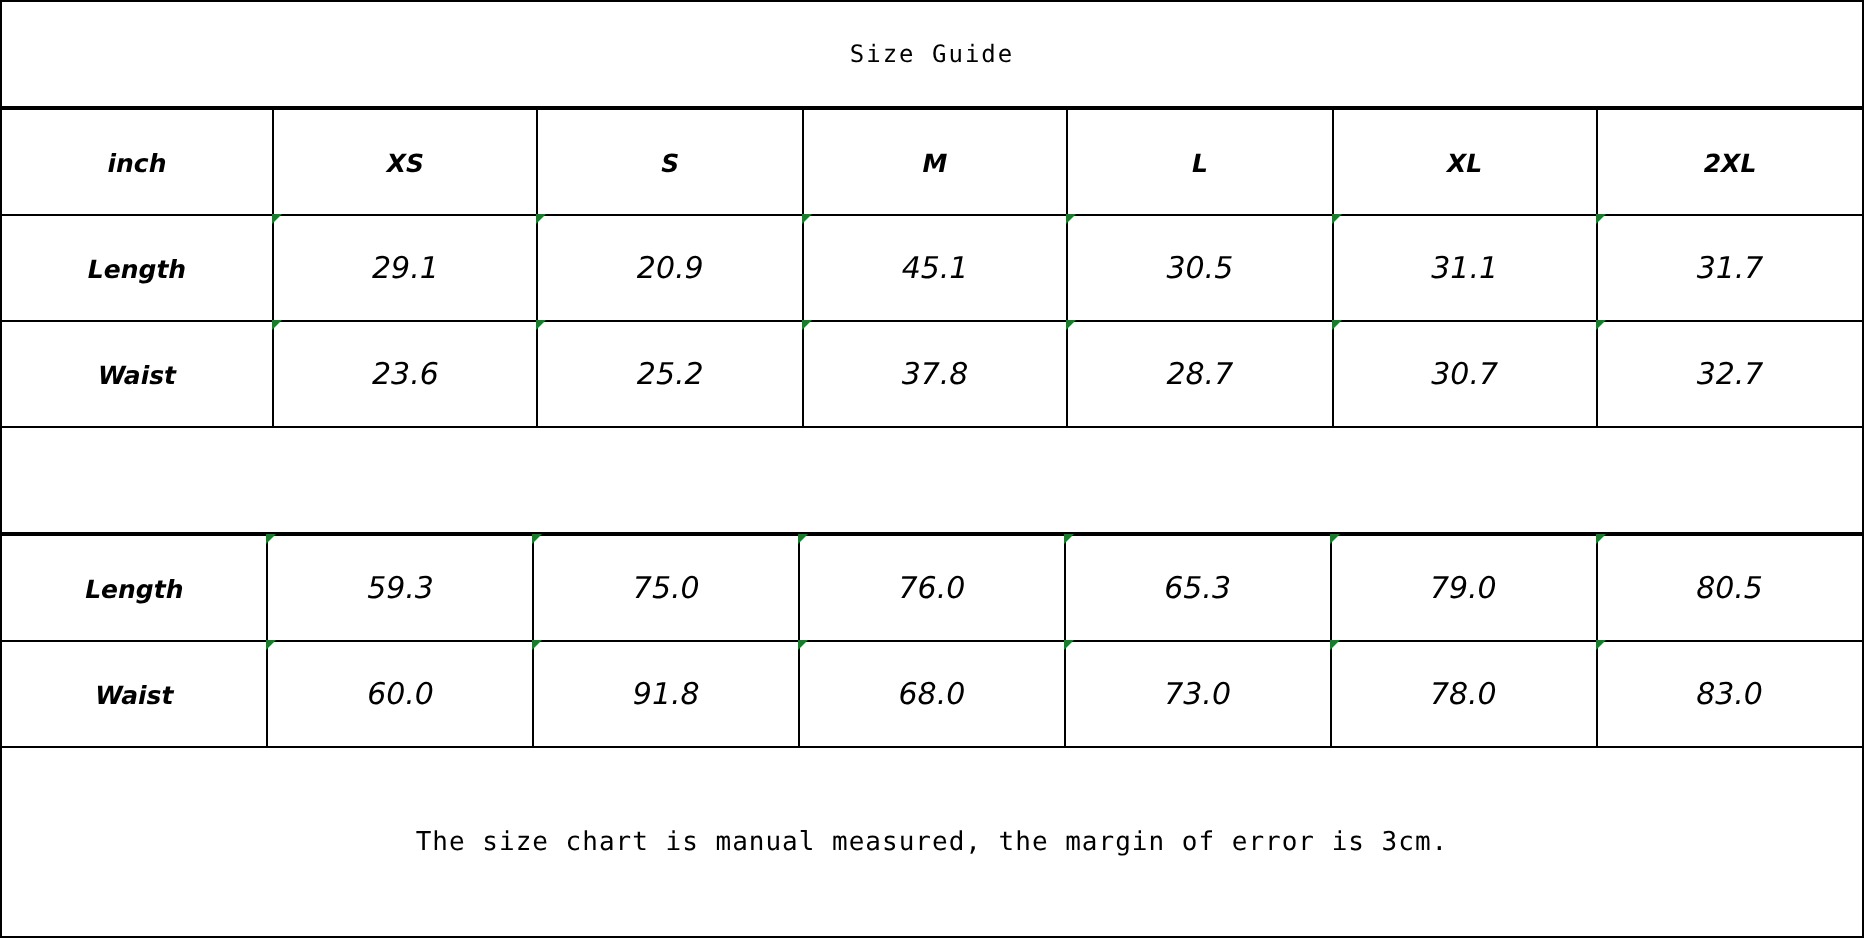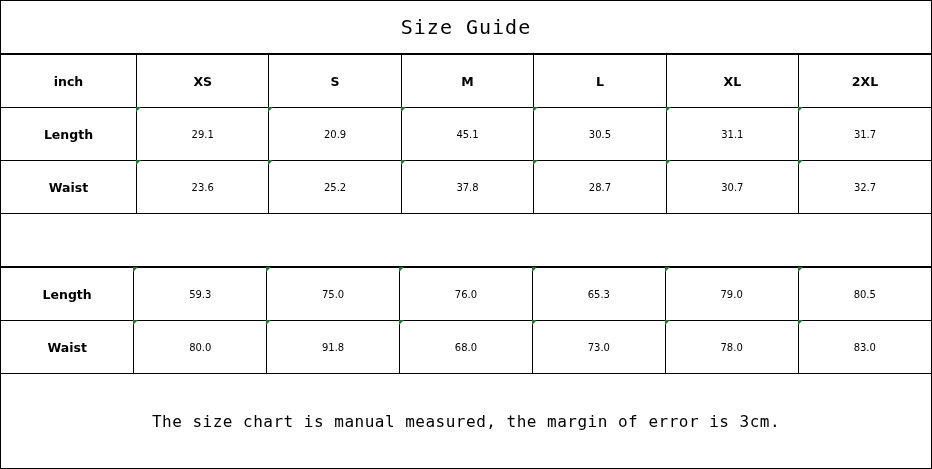--- a/index.html
+++ b/index.html
@@ -26,34 +26,34 @@
   .title-row {
     height: 52px;
     min-height: 52px;
     display: flex;
     align-items: center;
     justify-content: center;
     border-bottom: 1px solid #000000;
   }
   .title-text {
     font-family: "DejaVu Sans Mono", monospace;
-    font-size: 20px;
+    font-size: 12px;
     letter-spacing: 1px;
     color: #000000;
   }
   table.size-table {
     width: 100%;
     border-collapse: collapse;
     table-layout: fixed;
   }
   table.size-table td {
     border: 1px solid #000000;
     text-align: center;
     vertical-align: middle;
-    font-size: 10px;
+    font-size: 15px;
     height: 52px;
     padding: 0;
     position: relative;
   }
   table.size-table td.left-border-none {
     border-left: none;
   }
   table.size-table td.right-border-none {
     border-right: none;
   }
@@ -89,24 +89,24 @@
   .footer-row {
     flex: 1;
     display: flex;
     align-items: center;
     justify-content: center;
     border-top: 1px solid #000000;
     margin-top: -1px;
   }
   .footer-text {
     font-family: "DejaVu Sans Mono", monospace;
-    font-size: 16px;
+    font-size: 13px;
     letter-spacing: 0.5px;
   }
-  .tbl-wrap { width: 100%; }
+  .tbl-wrap { width: 100%; font-style: italic; }
 </style>
 </head>
 <body>
 
 <div class="sheet">
 
   <div class="title-row">
     <div class="title-text">Size Guide</div>
   </div>
 
@@ -153,21 +153,21 @@
           <td class="rowlabel left-border-none">Length</td>
           <td class="value"><span class="corner-mark"></span><span>59.3</span></td>
           <td class="value"><span class="corner-mark"></span><span>75.0</span></td>
           <td class="value"><span class="corner-mark"></span><span>76.0</span></td>
           <td class="value"><span class="corner-mark"></span><span>65.3</span></td>
           <td class="value"><span class="corner-mark"></span><span>79.0</span></td>
           <td class="value right-border-none"><span class="corner-mark"></span><span>80.5</span></td>
         </tr>
         <tr class="data-row">
           <td class="rowlabel left-border-none">Waist</td>
-          <td class="value"><span class="corner-mark"></span><span>80.0</span></td>
+          <td class="value"><span class="corner-mark"></span><span>60.0</span></td>
           <td class="value"><span class="corner-mark"></span><span>91.8</span></td>
           <td class="value"><span class="corner-mark"></span><span>68.0</span></td>
           <td class="value"><span class="corner-mark"></span><span>73.0</span></td>
           <td class="value"><span class="corner-mark"></span><span>78.0</span></td>
           <td class="value right-border-none"><span class="corner-mark"></span><span>83.0</span></td>
         </tr>
       </tbody>
     </table>
   </div>
 

